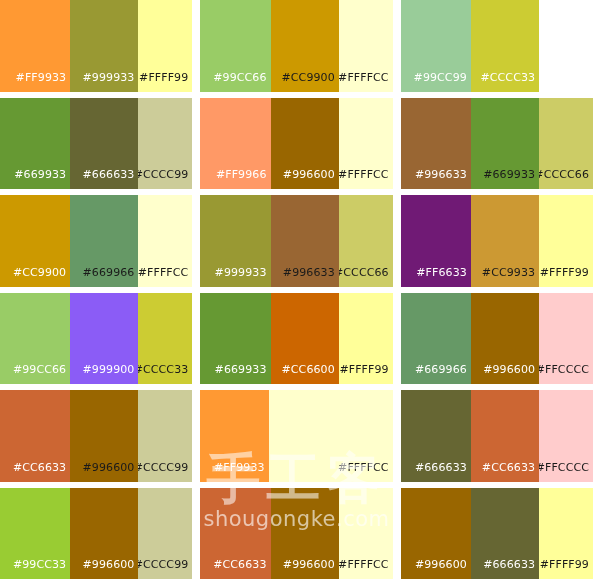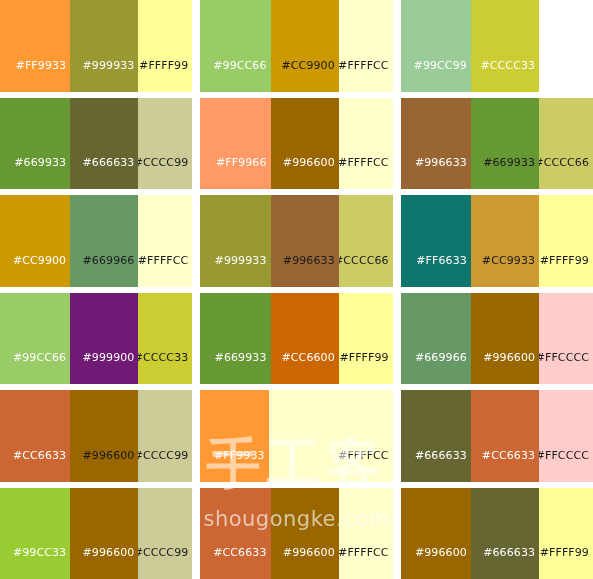--- a/index.html
+++ b/index.html
@@ -42,21 +42,21 @@
     box-sizing: border-box;
     overflow: hidden;
   }
   .swatch.col-a { flex: 0 0 36.5%; }
   .swatch.col-b { flex: 0 0 35.5%; }
   .swatch.col-c { flex: 1 1 auto; }
 
   .swatch-label {
     position: absolute;
     right: 4px;
-    bottom: 20px;
+    bottom: 8px;
     font-size: 11px;
     line-height: 13px;
     letter-spacing: 0.1px;
     font-weight: normal;
     white-space: nowrap;
     font-family: "DejaVu Sans", "Liberation Sans", sans-serif;
   }
   .label-light { color: #ffffff; }
   .label-dark  { color: #1a1a1a; }
 
@@ -78,21 +78,21 @@
     font-family: "DejaVu Sans", "Liberation Sans", sans-serif;
     letter-spacing: 6px;
     font-weight: bold;
   }
   #watermark-domain {
     font-size: 21px;
     line-height: 24px;
     color: rgba(255,255,255,0.62);
     font-family: "DejaVu Sans", "Liberation Sans", sans-serif;
     letter-spacing: 0.5px;
-    margin-top: 15px;
+    margin-top: 0;
   }
 </style>
 </head>
 <body>
 
 <div id="palette-grid">
     <div class="palette-row">
       <div class="palette-group">
         <div class="swatch col-a" style="background-color: rgb(255, 153, 51);">
           <span class="swatch-label label-light">#FF9933</span>
@@ -176,37 +176,37 @@
           <span class="swatch-label label-light">#999933</span>
         </div>
         <div class="swatch col-b" style="background-color: rgb(153, 102, 51);">
           <span class="swatch-label label-dark">#996633</span>
         </div>
         <div class="swatch col-c" style="background-color: rgb(204, 204, 102);">
           <span class="swatch-label label-dark">#CCCC66</span>
         </div>
       </div>
       <div class="palette-group">
-        <div class="swatch col-a" style="background-color: #0f766e; padding-left: 32px;">
+        <div class="swatch col-a" style="background-color: #701a75; padding-left: 32px;">
           <span class="swatch-label label-light">#FF6633</span>
         </div>
         <div class="swatch col-b" style="background-color: rgb(204, 153, 51);">
           <span class="swatch-label label-dark">#CC9933</span>
         </div>
         <div class="swatch col-c" style="background-color: rgb(255, 255, 153);">
           <span class="swatch-label label-dark">#FFFF99</span>
         </div>
       </div>
     </div>
     <div class="palette-row">
       <div class="palette-group">
         <div class="swatch col-a" style="background-color: rgb(153, 204, 102);">
           <span class="swatch-label label-light">#99CC66</span>
         </div>
-        <div class="swatch col-b" style="background-color: #701a75;">
+        <div class="swatch col-b" style="background-color: #8b5cf6;">
           <span class="swatch-label label-light">#999900</span>
         </div>
         <div class="swatch col-c" style="background-color: rgb(204, 204, 51);">
           <span class="swatch-label label-dark">#CCCC33</span>
         </div>
       </div>
       <div class="palette-group">
         <div class="swatch col-a" style="background-color: rgb(102, 153, 51);">
           <span class="swatch-label label-light">#669933</span>
         </div>

